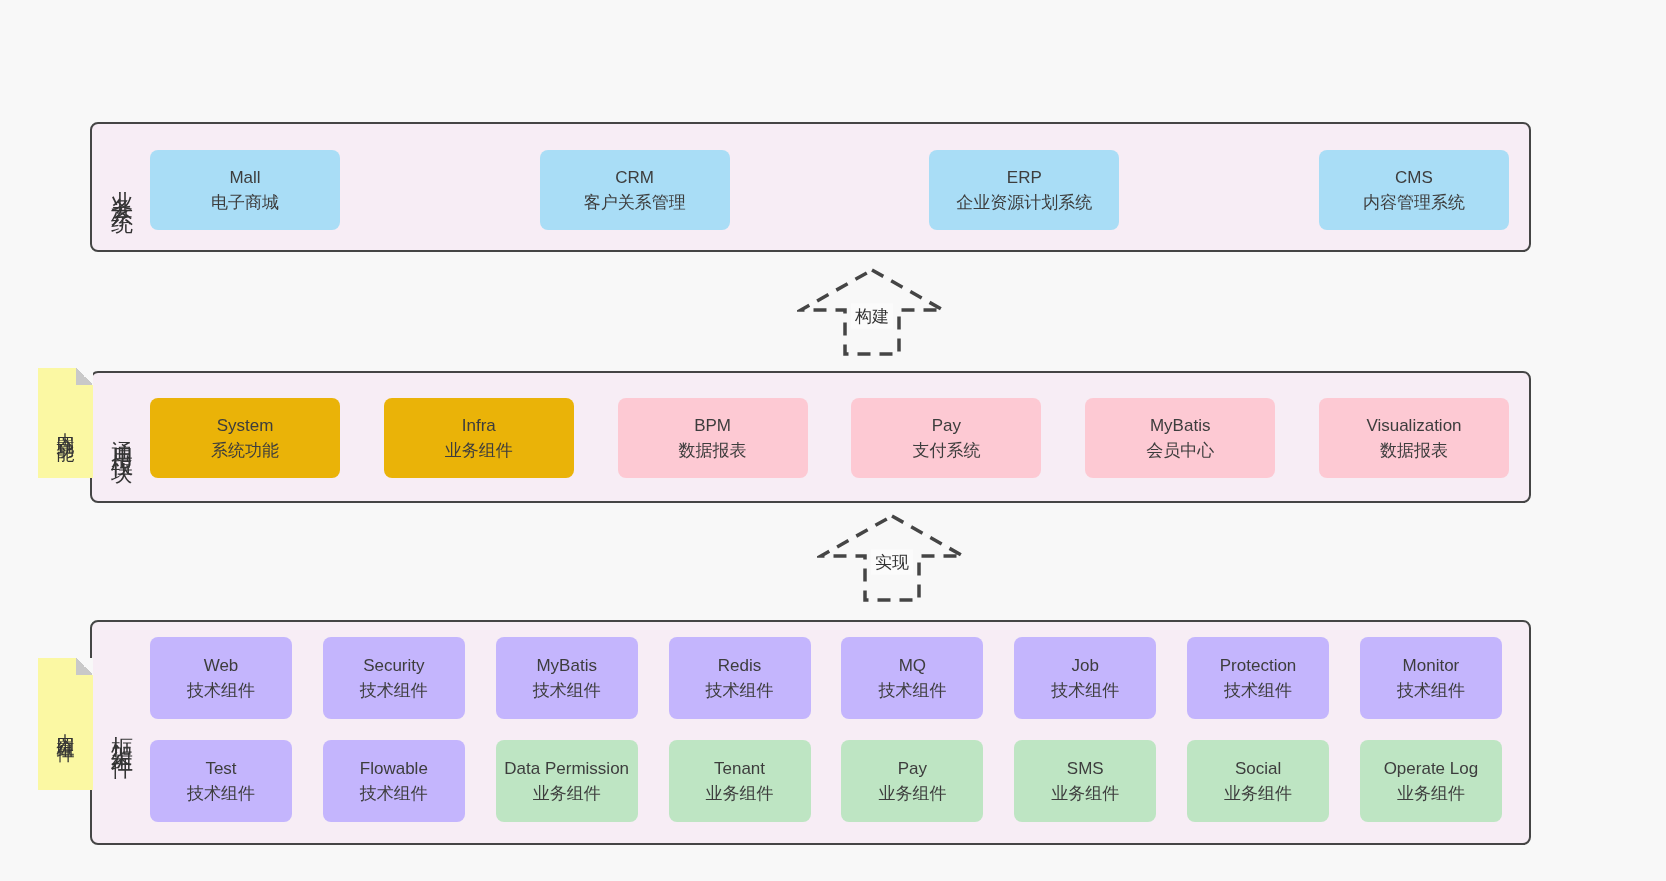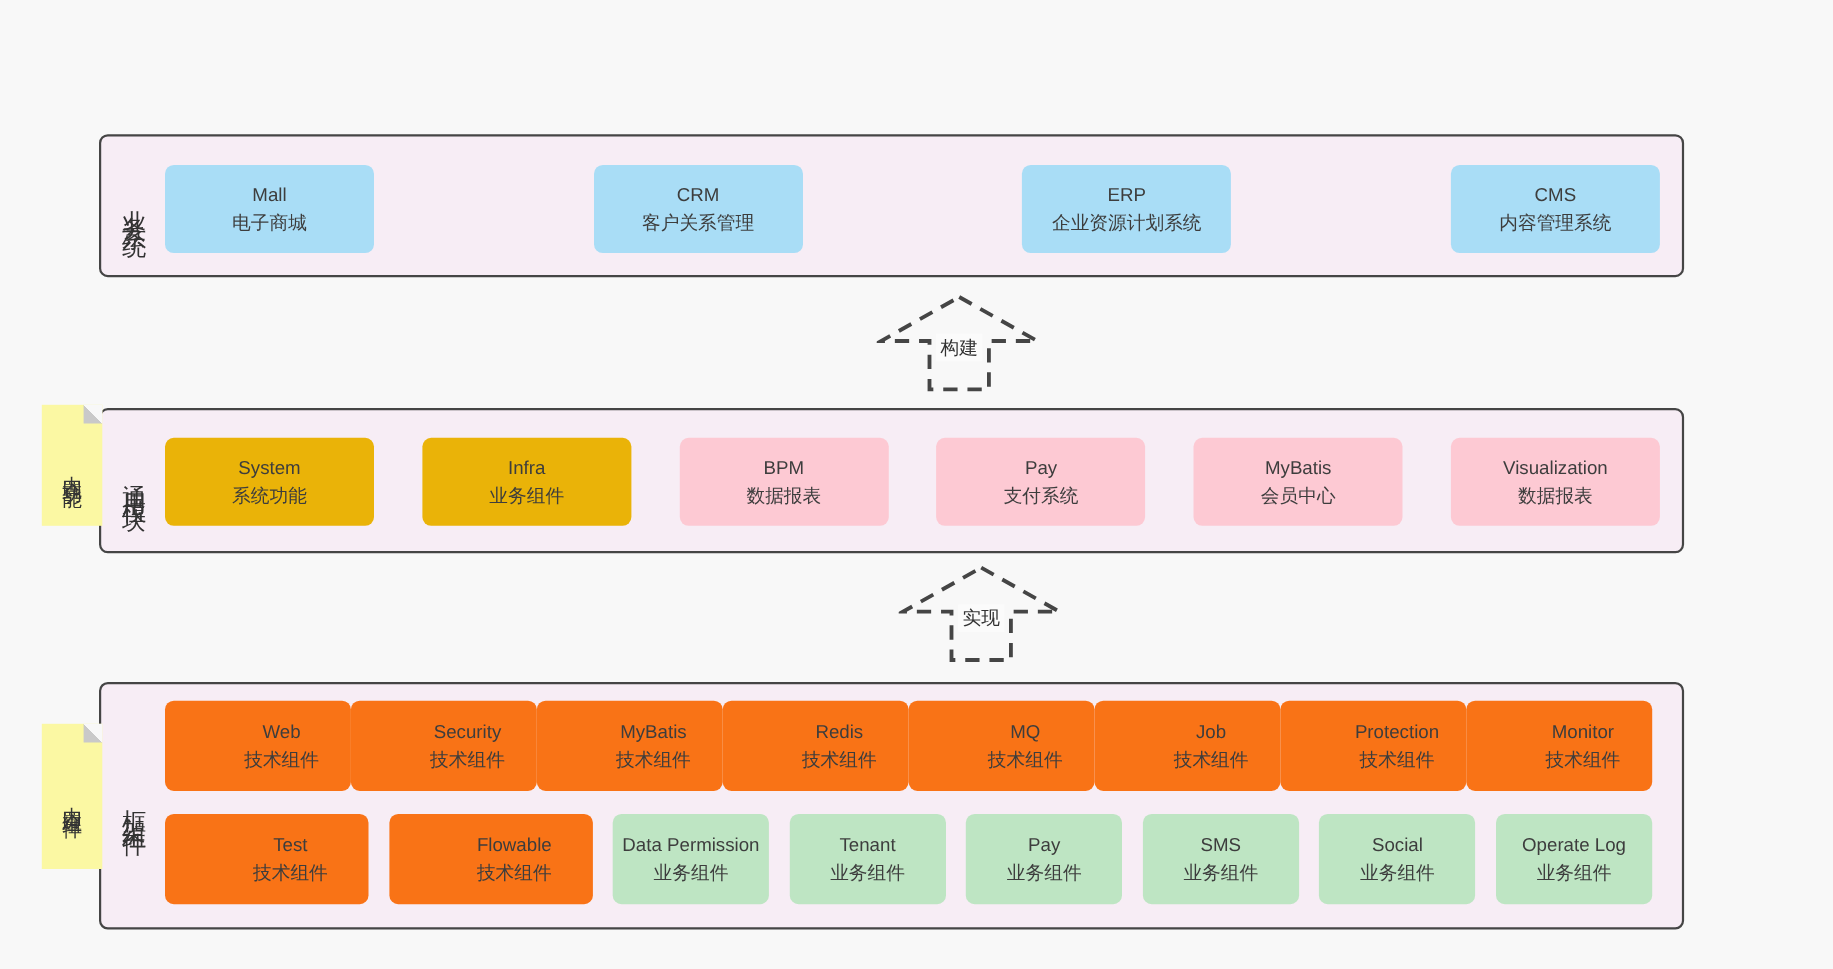--- a/index.html
+++ b/index.html
@@ -34,21 +34,21 @@
   .box{
     border-radius:8px;display:flex;flex-direction:column;
     align-items:center;justify-content:center;text-align:center;
     font-size:17px;line-height:25px;color:#3d3d3d;
   }
   .w190{width:190px;height:80px;}
   .w142{width:142px;height:82px;}
   .blue{background:#a9ddf6;}
   .red{background:#eab308;}
   .pink{background:#fdc9d3;}
-  .green{background:#f97316;padding-left:43px;}
+  .green{background:#c4b5fd;}
   .lgreen{background:#bee5c3;}
   .note{
     position:absolute;left:38px;width:55px;background:#fbf8a3;
     display:flex;align-items:center;justify-content:center;z-index:3;
   }
   #note-modules{top:368px;height:110px;}
   #note-components{top:658px;height:132px;}
   .fold{
     position:absolute;top:0;right:0;width:17px;height:17px;
     background:linear-gradient(225deg,#f8f8f8 50%,#c9c9c9 50%);

